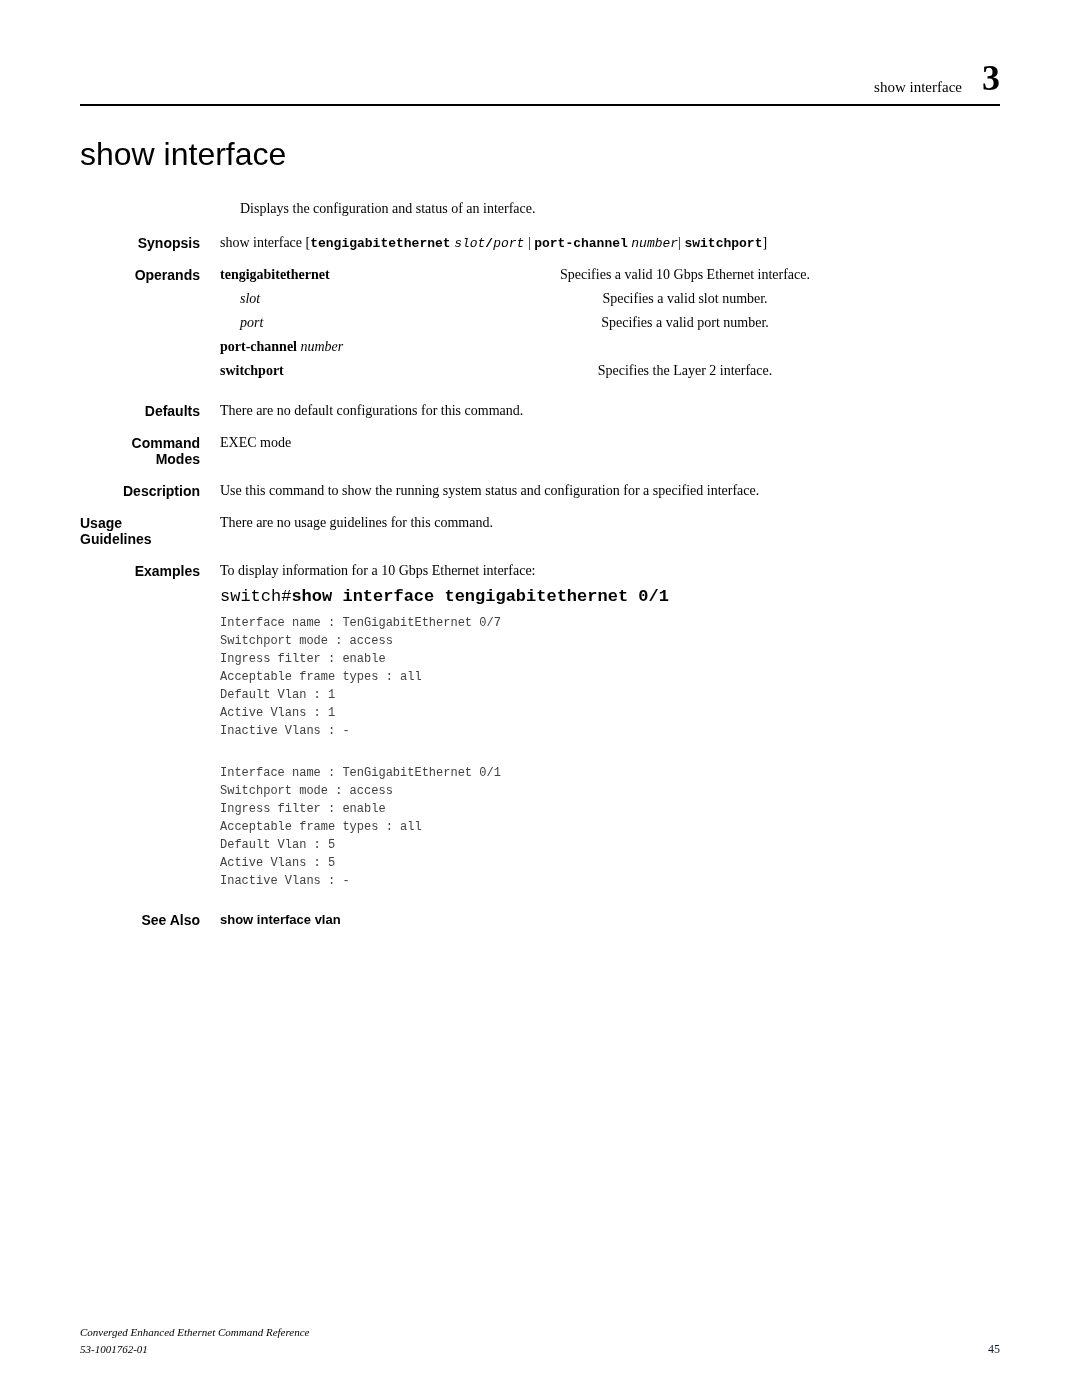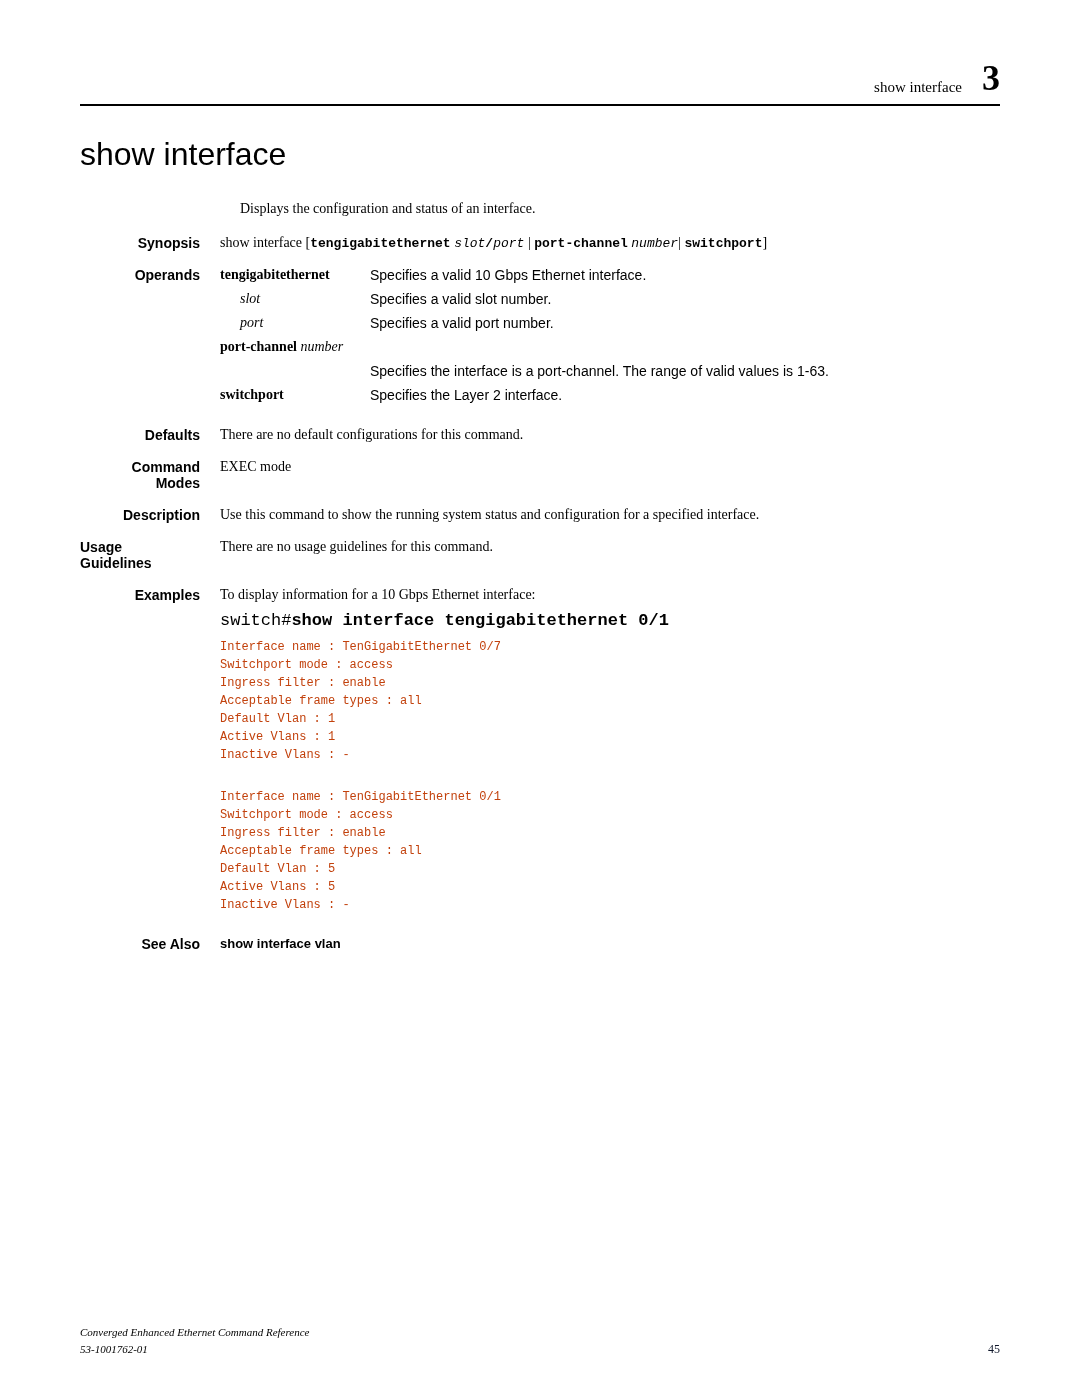--- a/index.html
+++ b/index.html
@@ -119,30 +119,31 @@
     }
 
     .operand-term {
       width: 150px;
       padding-right: 16px;
       font-family: 'Times New Roman', Times, serif;
       font-size: 14px;
     }
 
     .operand-desc {
-      font-family: Liberation Sans, sans-serif;
-      font-size: 14px;
+      font-family: Liberation Serif, serif;
+      font-size: 14px;
+      text-align: center;
     }
 
     
     .code-block {
       font-family: 'Courier New', Courier, monospace;
       font-size: 12px;
       line-height: 1.5;
-      color: #c2410c;
+      color: #404040;
       margin-top: 6px;
       margin-bottom: 6px;
     }
 
     .code-command {
       font-family: 'Courier New', Courier, monospace;
       font-size: 17px;
       font-weight: bold;
       margin-bottom: 8px;
     }
@@ -241,26 +242,20 @@
                   Specifies a valid port number.
                 </td>
               </tr>
 
               <tr>
                 <td class="operand-term">
                   <span style="font-weight:bold;">port-channel</span><span style="font-style:italic;"> number</span>
                 </td>
                 <td class="operand-desc">
                   
-                </td>
-              </tr>
-              <tr>
-                <td></td>
-                <td class="operand-desc">
-                  Specifies the interface is a port-channel. The range of valid values is 1-63.
                 </td>
               </tr>
 
               <tr>
                 <td class="operand-term">
                   <span style="font-weight:bold;">switchport</span>
                 </td>
                 <td class="operand-desc">
                   Specifies the Layer 2 interface.
                 </td>

